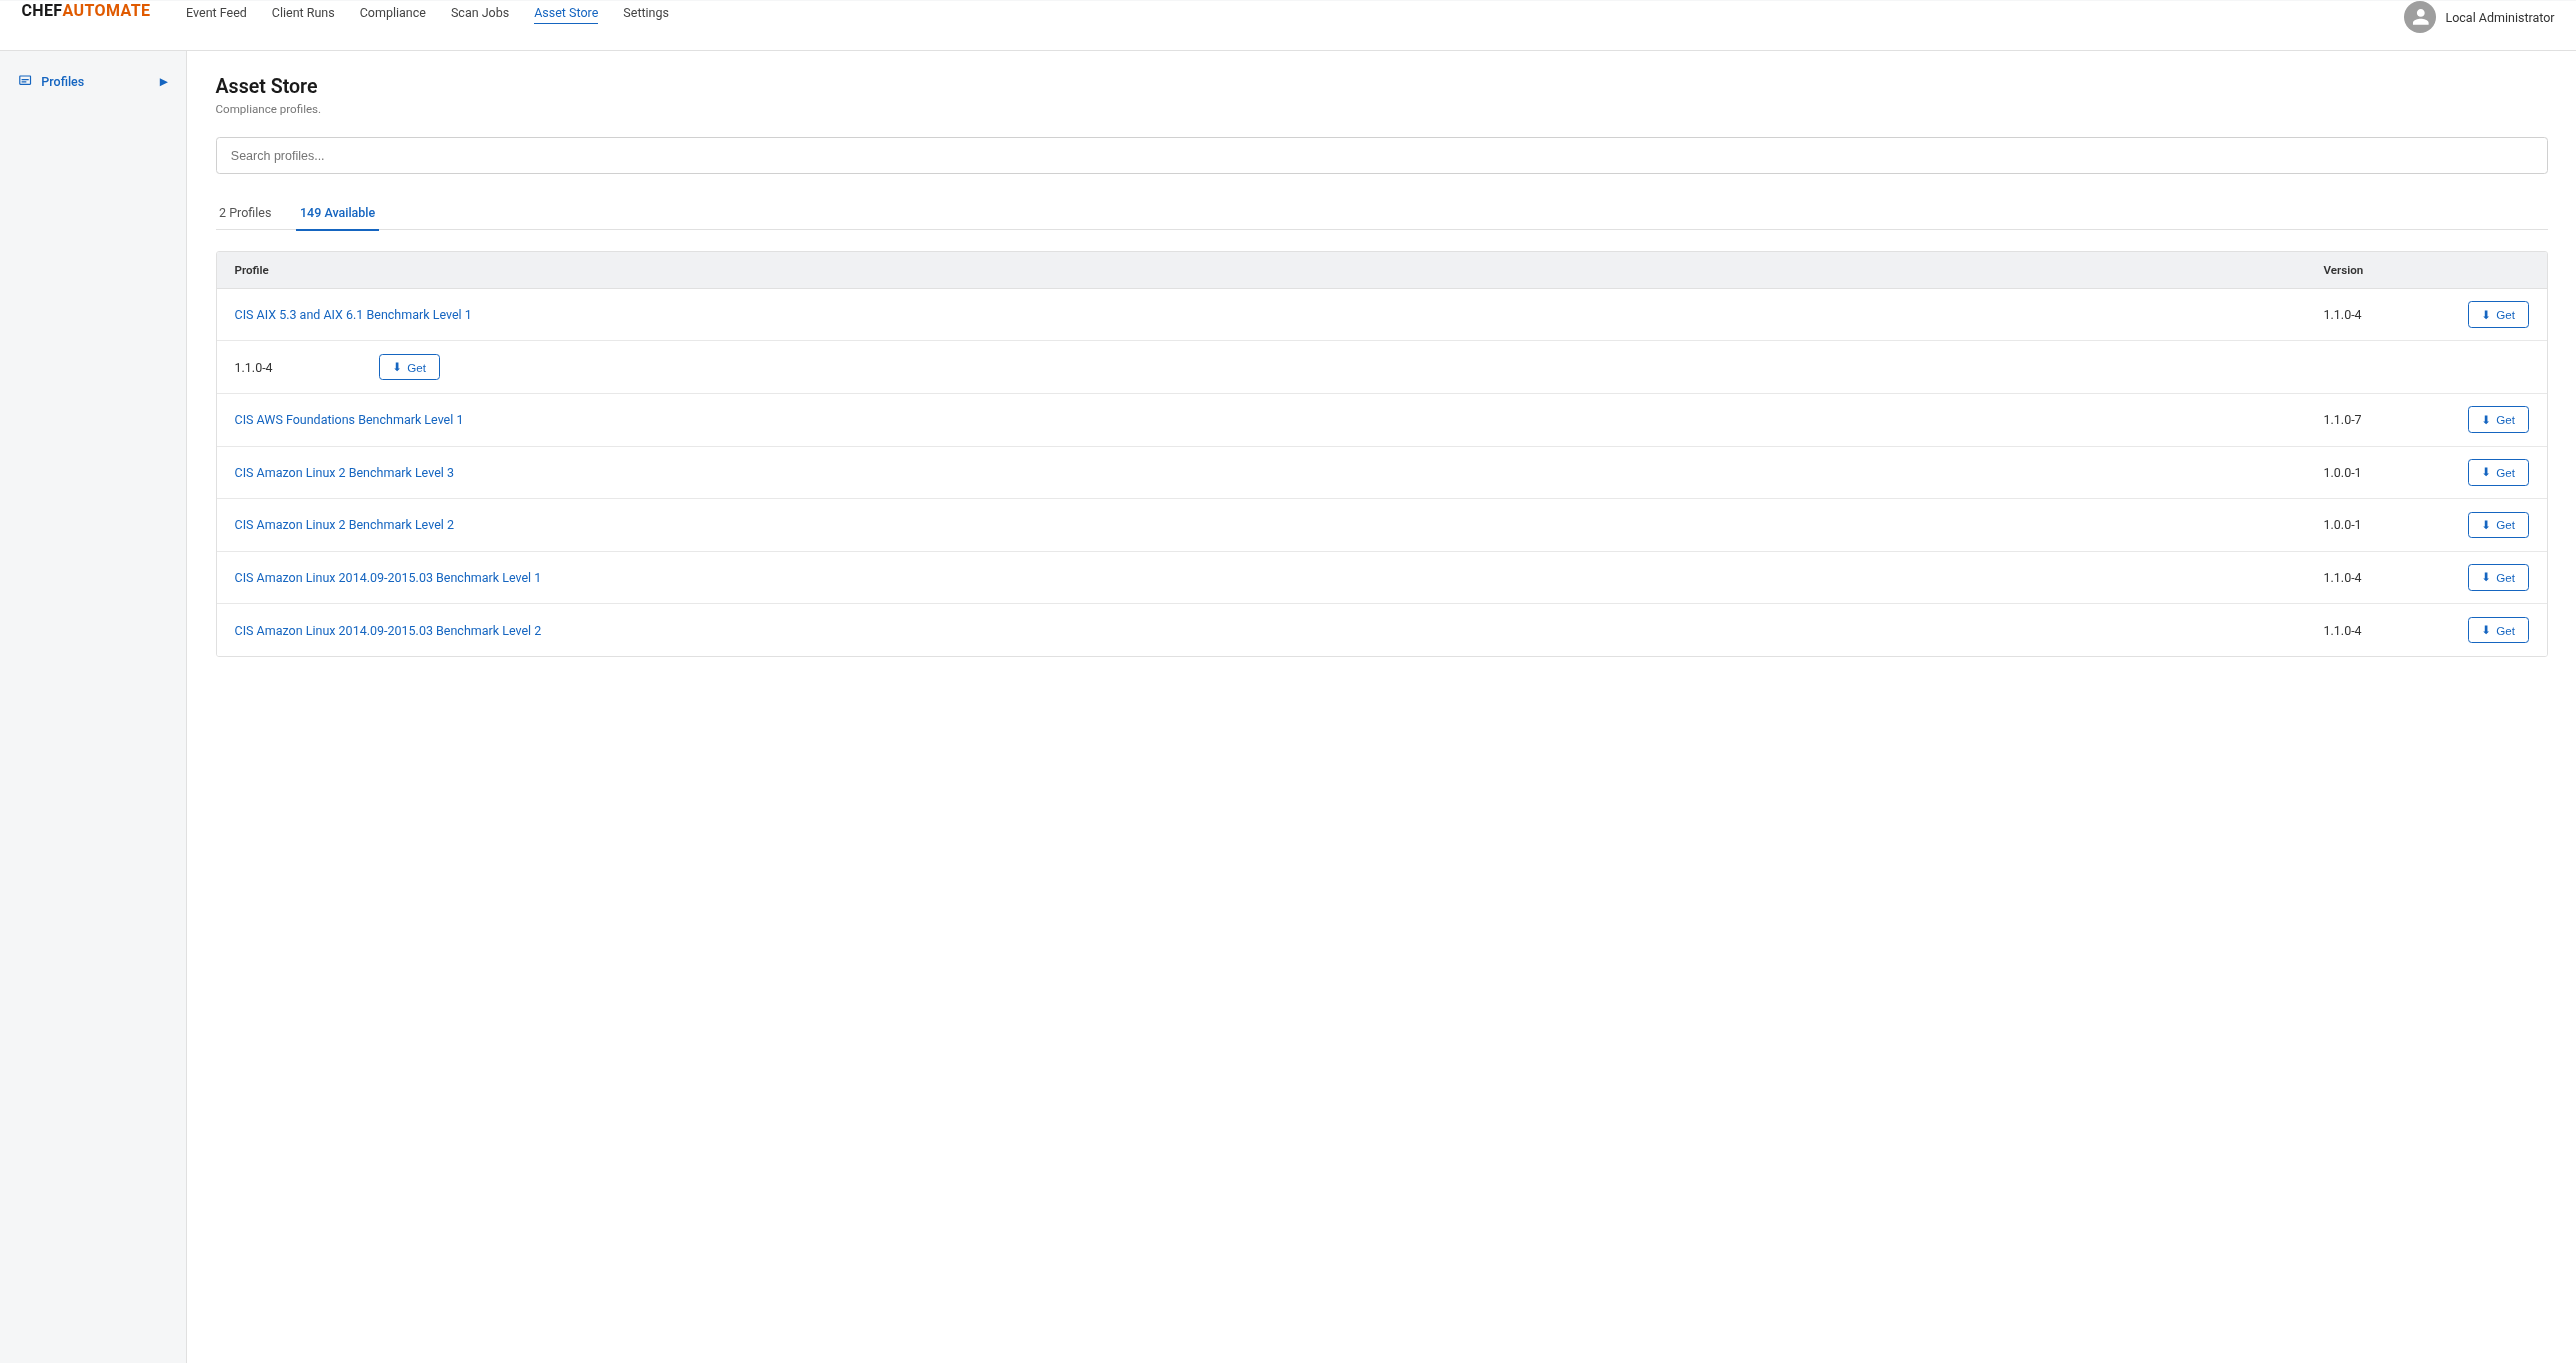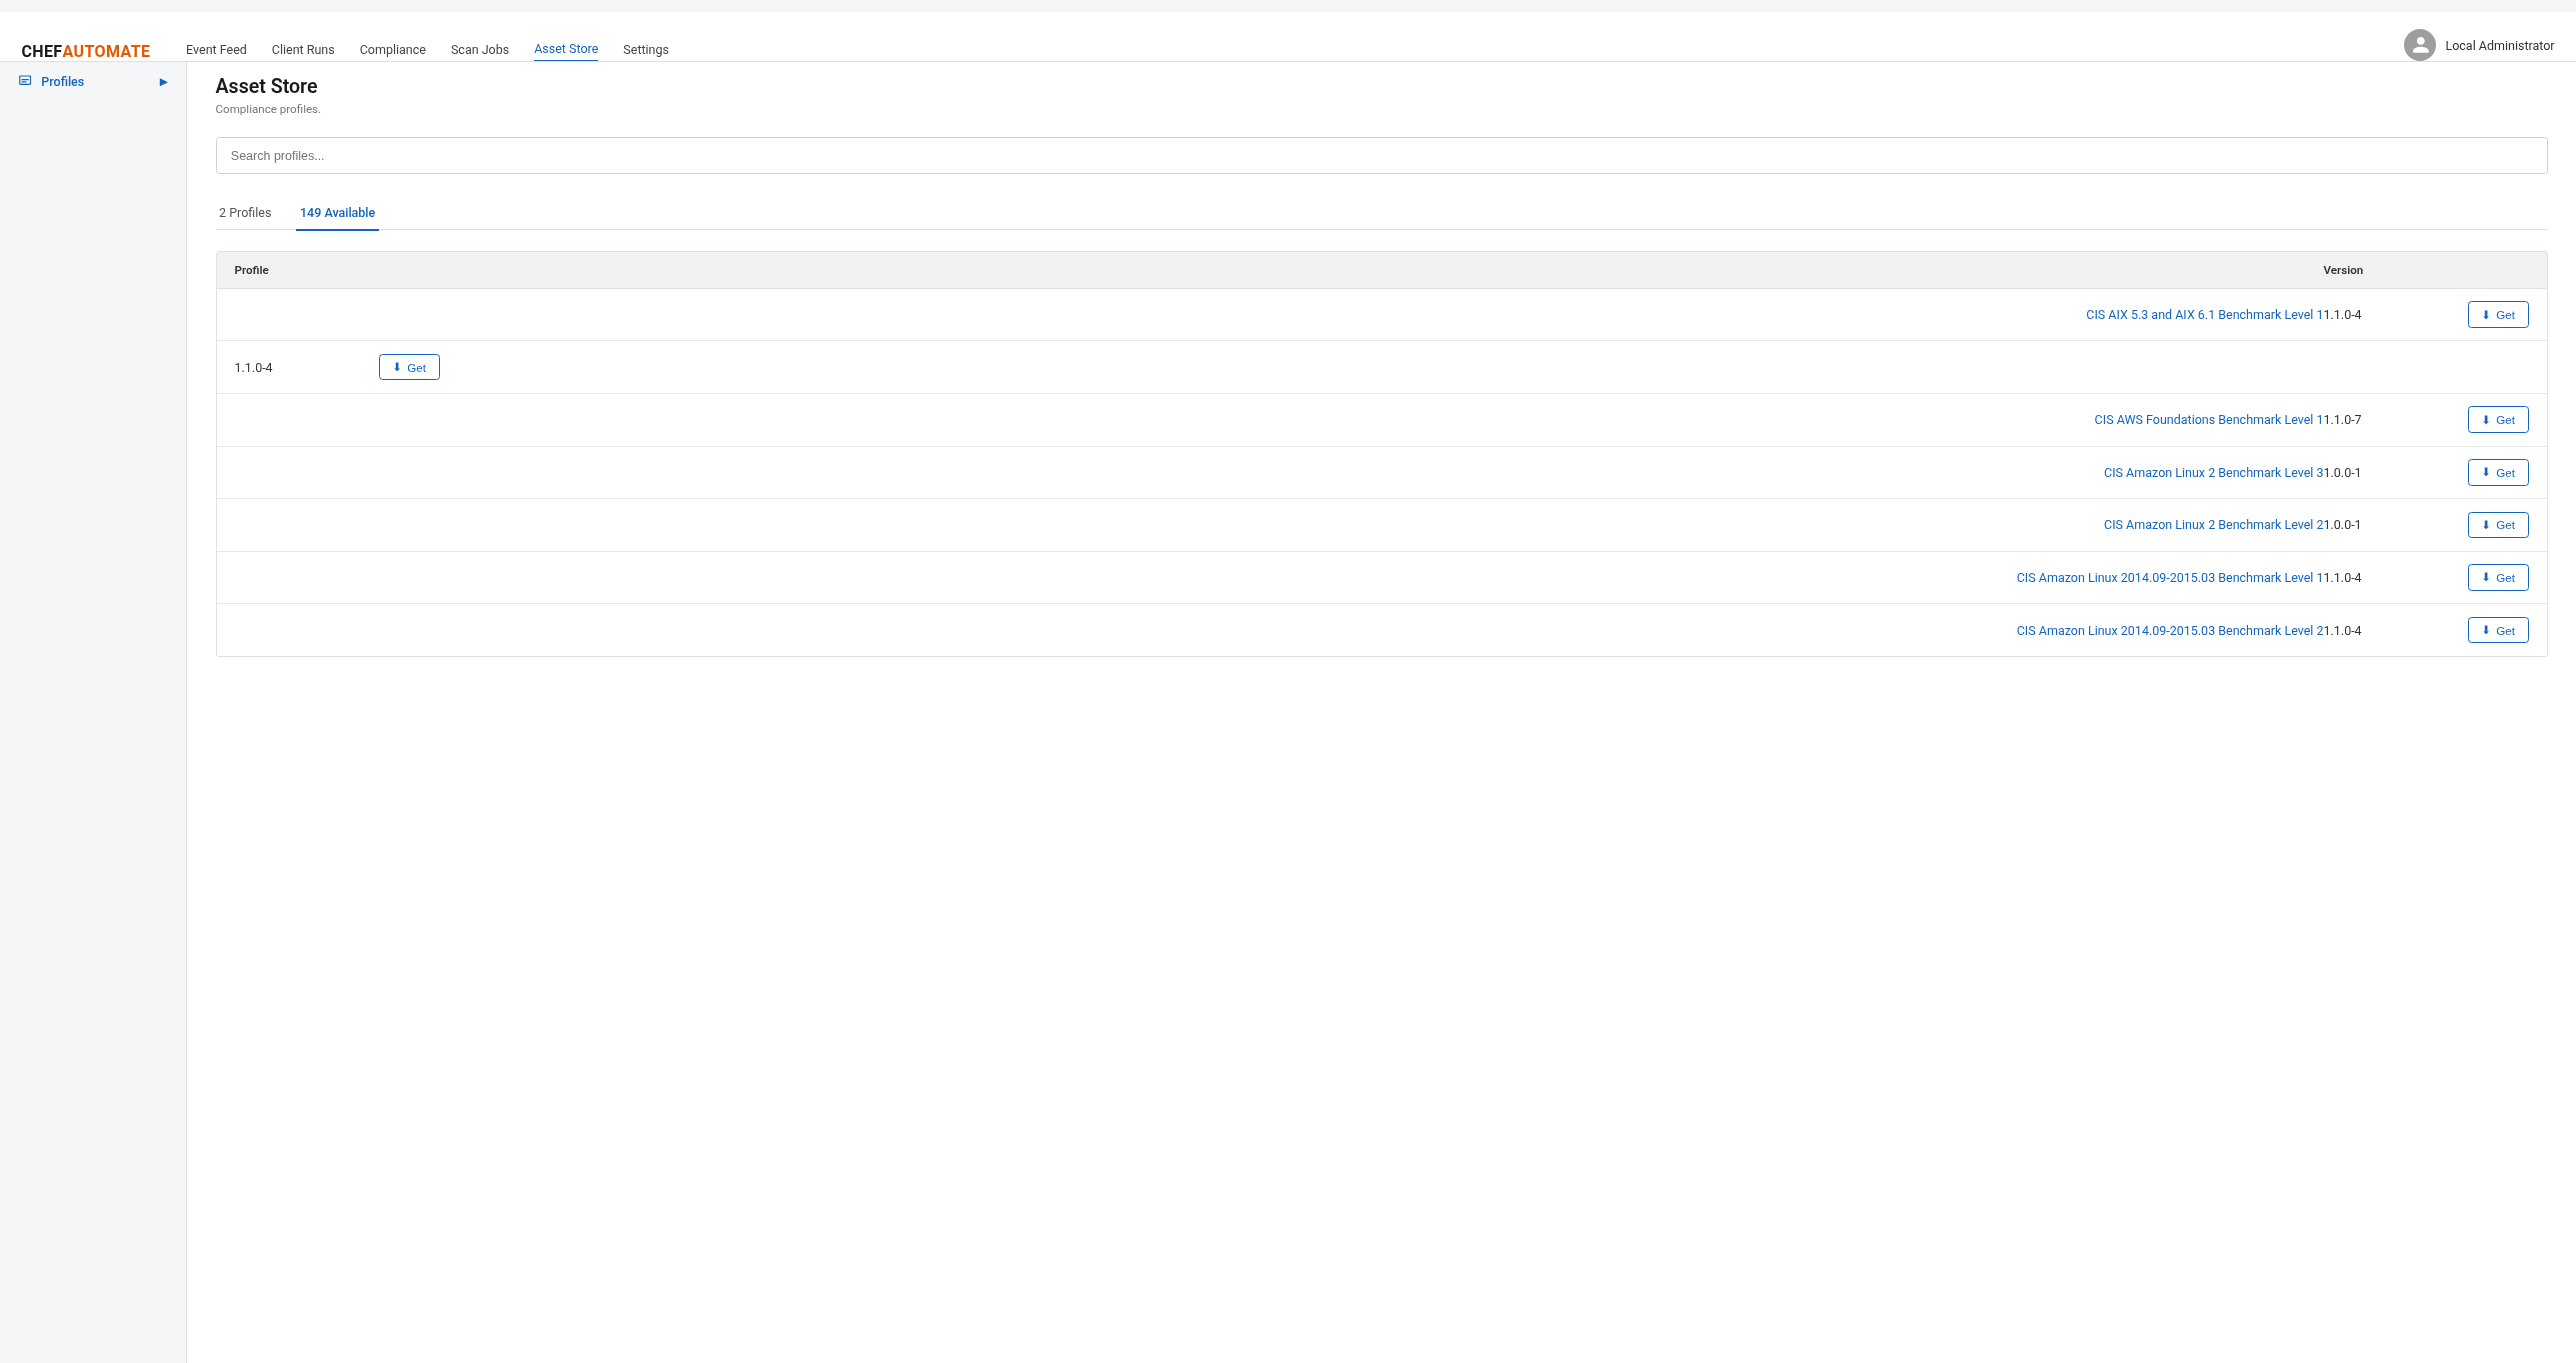--- a/index.html
+++ b/index.html
@@ -4,25 +4,25 @@
   <style>
     * { box-sizing: border-box; margin: 0; padding: 0; }
     body { font-family: -apple-system, BlinkMacSystemFont, 'Segoe UI', Roboto, sans-serif; background: #f5f6f7; color: #1a1a1a; font-size: 12.5px; }
 
     
     .header {
       background: #fff;
       border-bottom: 0.9px solid #e0e0e0;
       height: 50px;
       display: flex;
-      align-items: flex-end;
+      align-items: flex-start;
       padding: 0 21.4px;
       gap: 28.5px;
       position: sticky;
-      top: 12px;
+      top: 1px;
       z-index: 100;
     }
     .logo {
       display: flex;
       align-items: center;
       font-size: 16px;
       font-weight: 700;
       letter-spacing: 0.4px;
       margin-right: 7.1px;
     }
@@ -192,21 +192,20 @@
       align-items: center;
       padding: 12.5px 18px;
       border-bottom: 0.9px solid #e8e8e8;
       background: #fff;
     }
     .table-row:last-child {
       border-bottom: none;
     }
     .row-profile {
       flex: 1;
-      text-align: right;
     }
     .row-profile a {
       color: #1565c0;
       text-decoration: none;
       font-size: 12.5px;
     }
     .row-version {
       width: 125px;
       font-size: 12.5px;
       color: #333;

